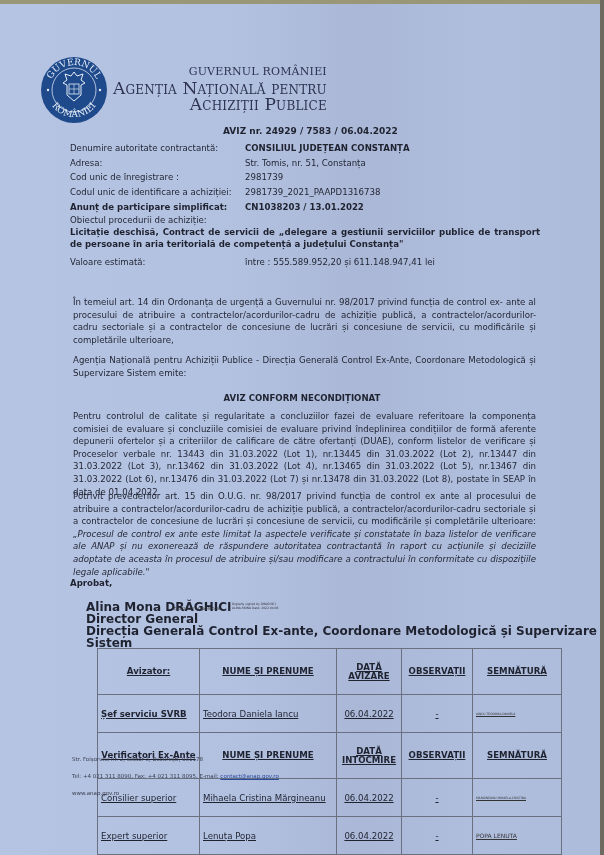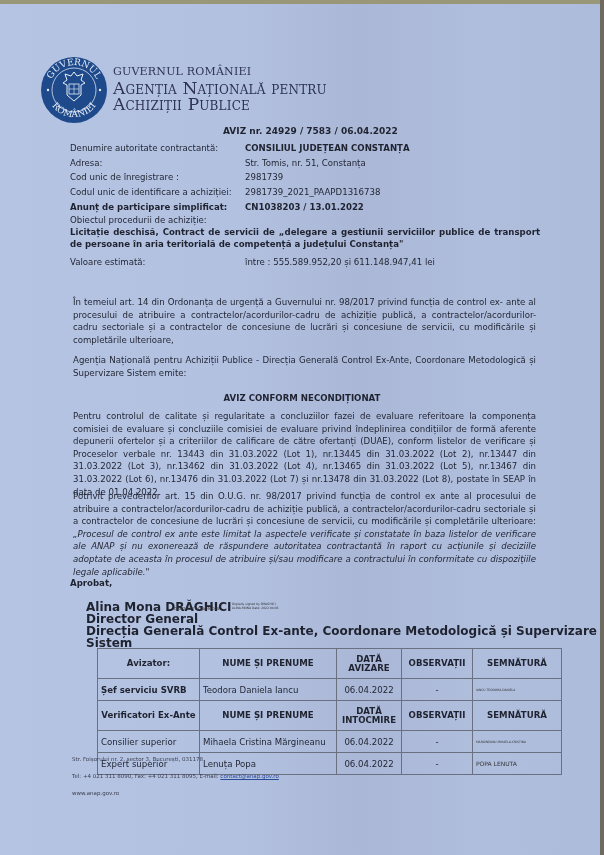--- a/index.html
+++ b/index.html
@@ -40,21 +40,21 @@
   .p4 .it { font-style: italic; }
 
   .approval { position: absolute; left: 70px; top: 578px; font-size: 8.6px; }
   .approval .aprobat { font-weight: bold; }
   .signer { position: absolute; left: 58px; top: 602px; font-size: 12px; font-weight: bold; line-height: 12px; margin-left: 28px; }
   .signer .dept { font-weight: bold; }
   .digisig { position: absolute; left: 174px; top: 604px; font-size: 4px; color: #333; font-weight: normal; }
   .digisig2 { position: absolute; left: 232px; top: 602px; font-size: 3px; line-height: 4px; color: #333; font-weight: normal; width: 50px; }
 
   table.av { position: absolute; left: 97px; top: 648px; border-collapse: collapse; font-size: 8.6px; }
-  table.av td { border: 1px solid #6b7080; padding: 4px 3px; height: 13px; }
+  table.av td { border: 1px solid #6b7080; padding: 12px 3px; height: 13px; text-decoration: underline; }
   table.av tr.hdr td { font-weight: bold; text-align: center; height: 21px; line-height: 9px; }
   table.av td.c { text-align: center; }
   table.av td.bold { font-weight: bold; margin-left: 36px; }
   .sig { font-size: 3px; line-height: 4px; color: #333; text-align: left; }
   .sig2 { font-size: 6px; color: #333; }
 
   .footer { position: absolute; left: 72px; font-size: 5.5px; color: #3a3f50; }
   .f1 { top: 756px; } .f2 { top: 773px; } .f3 { top: 790px; }
   .link { color: #2a4a9a; text-decoration: underline; }
 </style>
@@ -74,21 +74,21 @@
     <text font-family="DejaVu Serif, serif" font-size="9" fill="#e8eef8"><textPath href="#arcTop" startOffset="50%" text-anchor="middle">GUVERNUL</textPath></text>
     <text font-family="DejaVu Serif, serif" font-size="9" fill="#e8eef8"><textPath href="#arcBot" startOffset="50%" text-anchor="middle">ROMÂNIEI</textPath></text>
     <circle cx="60" cy="34" r="1.2" fill="#e8eef8"></circle>
     <circle cx="8" cy="34" r="1.2" fill="#e8eef8"></circle>
     <path d="M34 16 l3 4 l6 -2 l-2 6 l4 3 l-4 2 v10 l-7 6 l-7 -6 v-10 l-4 -2 l4 -3 l-2 -6 l6 2 z" fill="none" stroke="#e8eef8" stroke-width="1"></path>
     <rect x="29" y="28" width="10" height="10" fill="none" stroke="#e8eef8" stroke-width="0.8"></rect>
     <line x1="34" y1="28" x2="34" y2="38" stroke="#e8eef8" stroke-width="0.6"></line>
     <line x1="29" y1="33" x2="39" y2="33" stroke="#e8eef8" stroke-width="0.6"></line>
   </svg>
 
-  <div class="org" style="top:60px;">
+  <div class="org" style="top:60px;text-align:right;">
     <div>GUVERNUL ROMÂNIEI</div>
     <div class="sc">Agenția Națională pentru</div>
     <div class="sc">Achiziții Publice</div>
   </div>
 
   <div class="aviz-title" style="top:122px;">AVIZ  nr. 24929 / 7583 / 06.04.2022</div>
 
   <div class="info" style="top:137px;">
     <div class="row">
       <span class="lbl">Denumire autoritate contractantă:</span>

